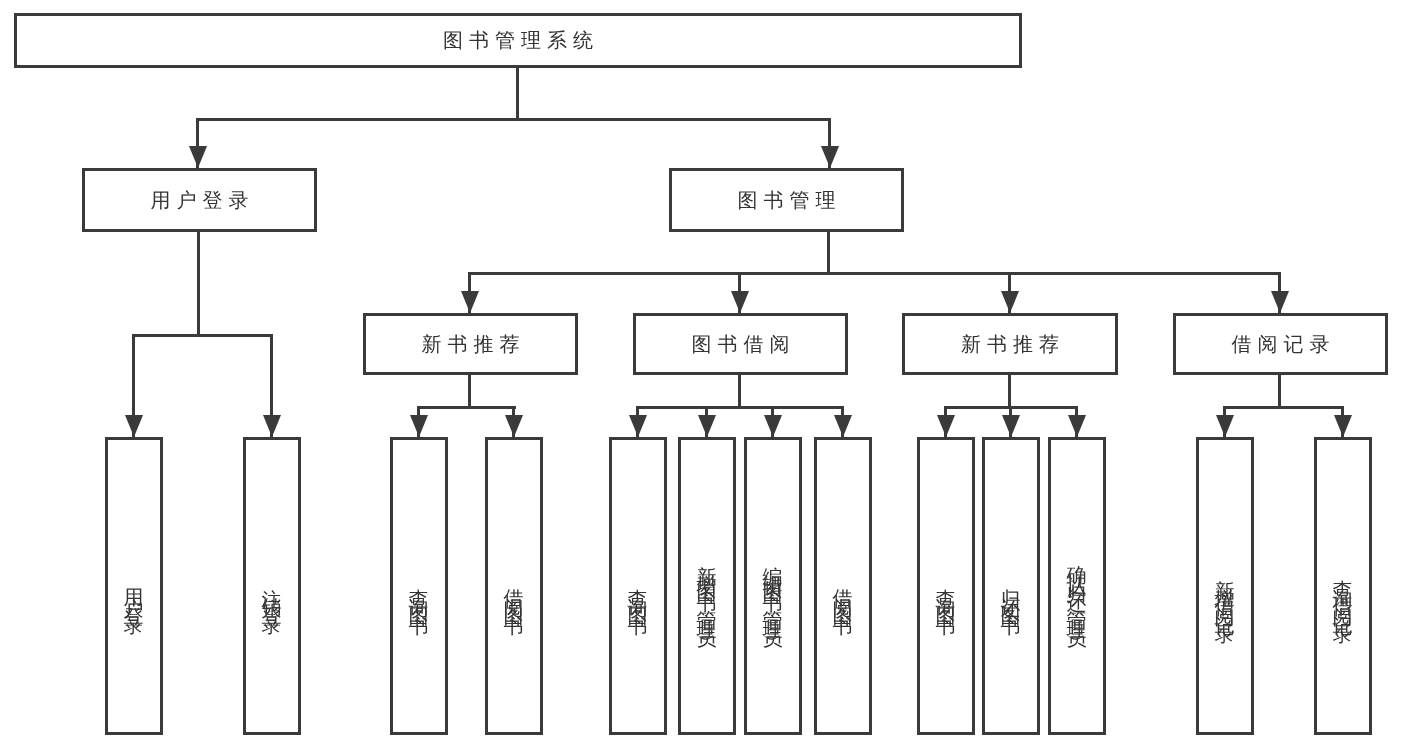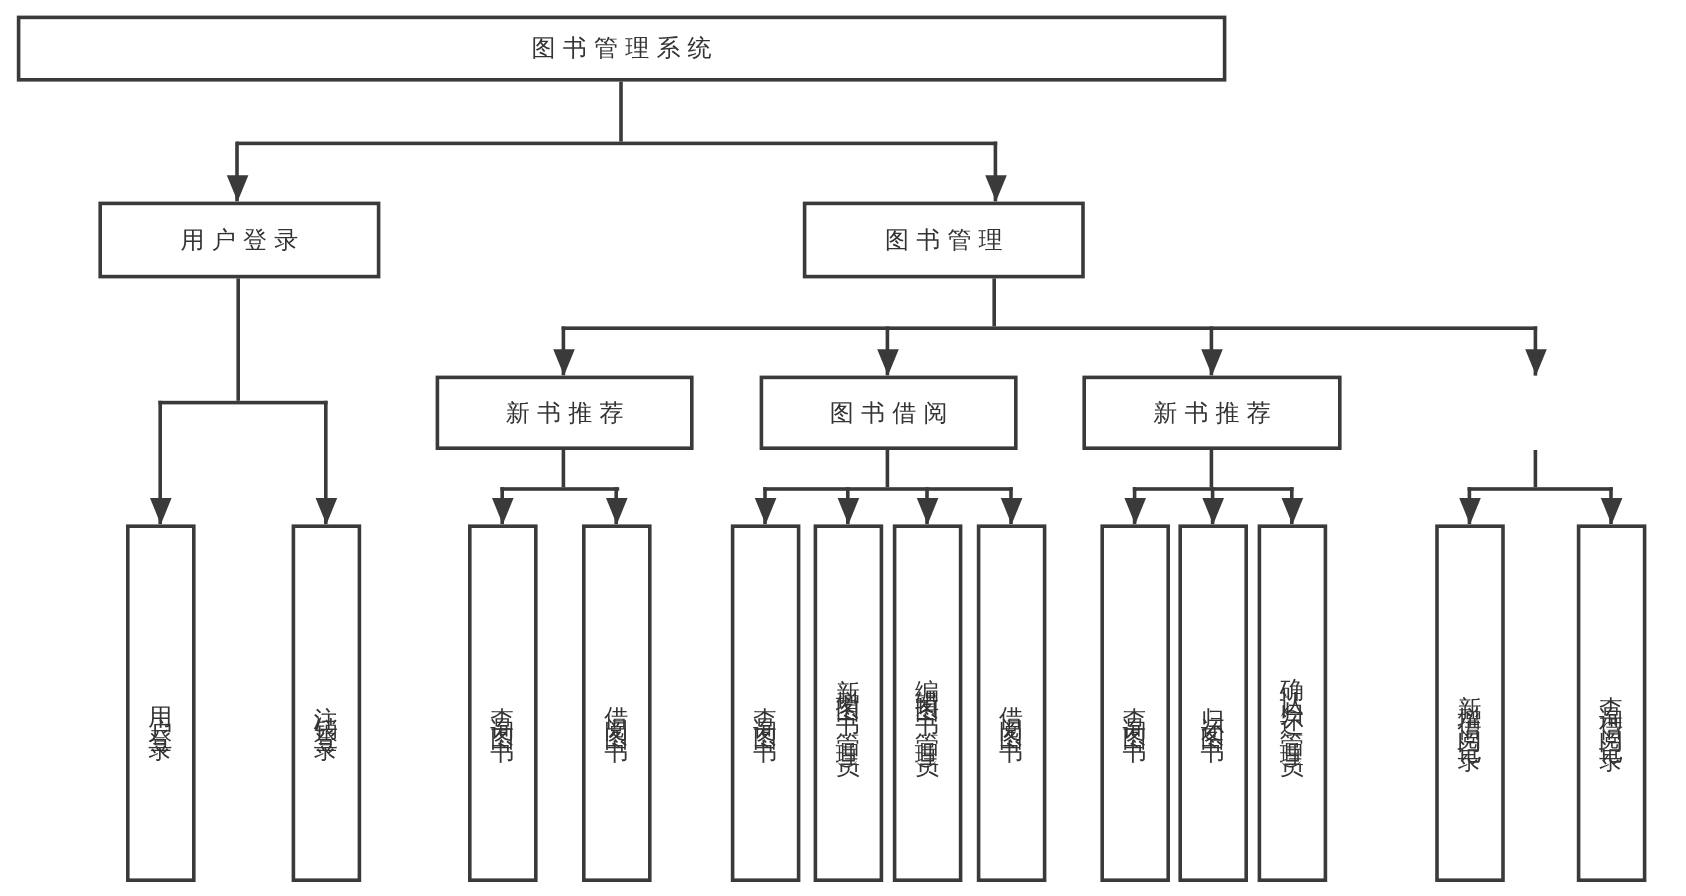--- a/index.html
+++ b/index.html
@@ -121,20 +121,23 @@
 
   <div class="box hbox p-bor">
     <span>图书借阅</span>
   </div>
   <div class="box hbox p-rec">
     <span>新书推荐</span>
   </div>
   <div class="box hbox p-cur">
     <span>新书推荐</span>
   </div>
+  <div class="box hbox p-log">
+    <span>借阅记录</span>
+  </div>
 
   <div class="vline" style="left:468px; top:375px; height:31px;"></div>
   <div class="hline" style="left:417px; top:406px; width:99px;"></div>
   <div class="arrow" style="left:417px; top:406px; height:31px;"></div>
   <div class="arrow" style="left:512px; top:406px; height:31px;"></div>
 
   <div class="vline" style="left:738px; top:375px; height:31px;"></div>
   <div class="hline" style="left:636px; top:406px; width:208px;"></div>
   <div class="arrow" style="left:636px; top:406px; height:31px;"></div>
   <div class="arrow" style="left:705px; top:406px; height:31px;"></div>

